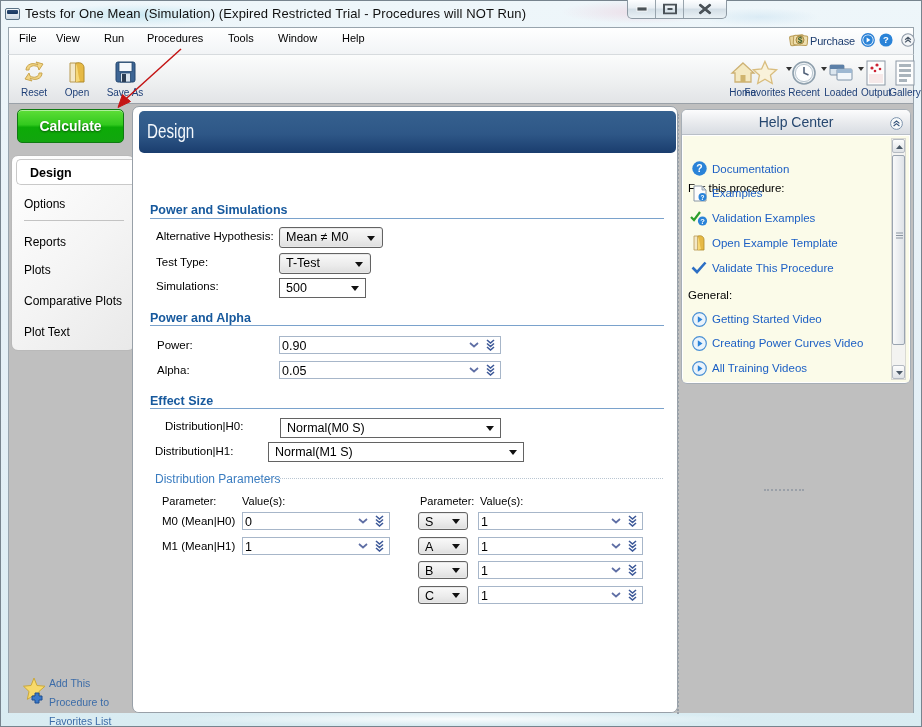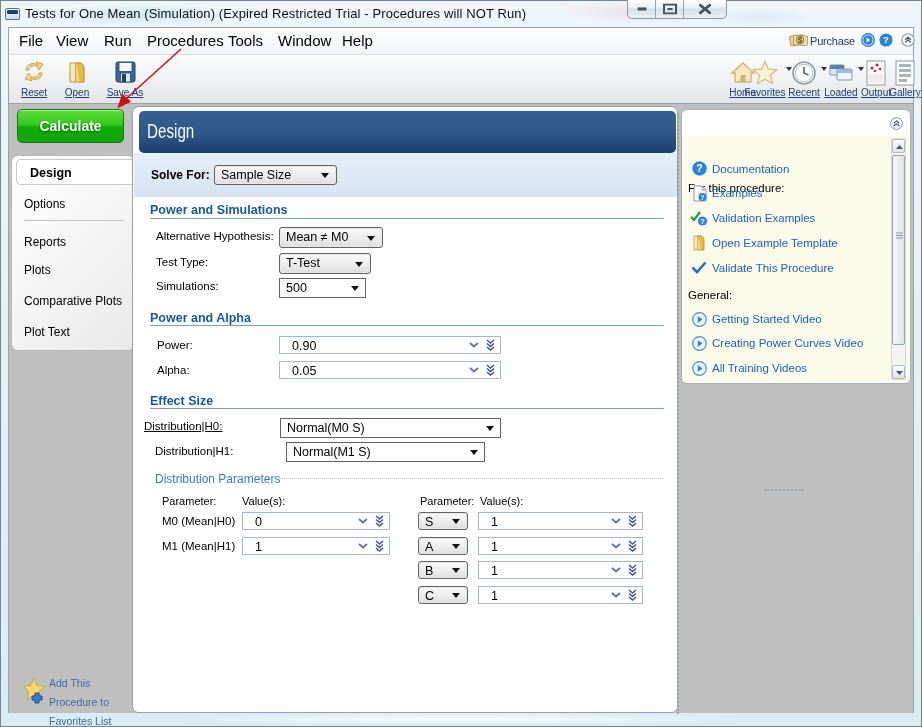--- a/index.html
+++ b/index.html
@@ -21,29 +21,29 @@
 #winbtns { position:absolute; right:5px; top:0; width:100px; height:19px; display:flex;
   border:1px solid #8d99a3; border-top:none; border-radius:0 0 5px 5px;
   background:linear-gradient(#fdfeff 0%,#e7eef3 45%,#d3dee6 50%,#e9f1f5 100%); overflow:hidden; }
 #winbtns .wb { flex:1; position:relative; border-right:1px solid #98a4ad; }
 #winbtns .wb:last-child { border-right:none; flex:1.55; }
 .wb svg { position:absolute; left:50%; top:50%; transform:translate(-50%,-50%); }
 
 
 #menubar { position:absolute; left:8px; top:27px; width:906px; height:28px;
   background:linear-gradient(#ffffff,#f2f4f6); border:1px solid #98a4ad; border-bottom:1px solid #d7dbde; }
-.menuitem { position:absolute; top:4px; font-size:15px; color:#000;text-align:right; }
+.menuitem { position:absolute; top:4px; font-size:11px; color:#000;text-align:right; }
 #purchase-text { font-size:12px; color:#1c3c6e; margin-right:2px; }
 
 
 #toolbar { position:absolute; left:8px; top:55px; width:906px; height:49px;
   background:linear-gradient(#fbfcfc 0%,#eef0f1 55%,#e2e4e6 100%); border-left:1px solid #98a4ad; border-right:1px solid #98a4ad; border-bottom:1px solid #9aa1a8; }
 .tbtn { position:absolute; top:2px; width:44px; height:44px; text-align:center; }
 .tbtn .ic { height:26px; margin-top:3px; }
-.tbtn .lb { font-size:10px; color:#1e3f77; margin-top:1px; white-space:nowrap;text-decoration:underline; }
+.tbtn .lb { font-size:10px; color:#1e3f77; margin-top:1px; white-space:nowrap; }
 .tcaret { position:absolute; top:12px; width:0; height:0; border-left:3.5px solid transparent; border-right:3.5px solid transparent; border-top:4px solid #333; }
 
 
 #main { position:absolute; left:8px; top:104px; width:906px; height:609px; background:#bfbfbf;
   border-left:1px solid #98a4ad; border-right:1px solid #98a4ad; }
 
 
 #calc { position:absolute; left:8px; top:5px; width:107px; height:34px; border-radius:5px;
   border:1px solid #0f7a12; background:linear-gradient(#5ede38 0%,#32c91e 46%,#0cab07 54%,#12a50e 100%);
   color:#fff; font-weight:bold; font-size:14px; text-align:center; line-height:33px;
@@ -84,21 +84,21 @@
   font-size:12.5px; color:#000; padding:2px 0 0 6px;
   box-shadow:0 0 0 1px #e8e8e8 inset; }
 .combo .car { position:absolute; right:7px; top:50%; margin-top:-2px; width:0; height:0;
   border-left:4.5px solid transparent; border-right:4.5px solid transparent; border-top:5px solid #111; }
 
 .wcombo { position:absolute; border:1px solid #636363; border-radius:0;
   background:#fff; font-size:12.5px; color:#000; padding:2px 0 16px 6px; }
 .wcombo .car { position:absolute; right:6px; top:50%; margin-top:-2px; width:0; height:0;
   border-left:4.5px solid transparent; border-right:4.5px solid transparent; border-top:5px solid #111; }
 
-.vinput { position:absolute; border:1px solid #a7b6c9; background:#fff; font-size:12.5px; color:#000; padding:2px 0 0 12px; }
+.vinput { position:absolute; border:1px solid #a7b6c9; background:#fff; font-size:12.5px; color:#000; padding:2px 0 0 2px; }
 .vinput svg { position:absolute; top:50%; transform:translateY(-50%); }
 
 
 .rpanel { position:absolute; left:672px; width:230px; border:1px solid #a6aeb6; border-radius:6px; background:#fff; overflow:hidden; }
 .rphead { position:absolute; left:0; top:0; right:0; height:25px;
   background:linear-gradient(#fcfcfd 0%,#e9ebee 50%,#d8dce2 100%); border-bottom:1px solid #b9bfc7;
   text-align:center; font-size:14px; color:#26476f; padding-top:4px; }
 #helpbody { position:absolute; left:1px; top:26px; right:1px; bottom:1px; background:#fbfbe9; }
 .hint { position:absolute; font-size:11.5px; color:#000; }
 .hlink { position:absolute; font-size:11.5px; color:#1c5fc4; }
@@ -272,24 +272,20 @@
       <path d="M11 1 L14 8.5 L22 9.2 L16 14.5 L17.7 22.4 L11 18.2 L4.3 22.4 L6 14.5 L0.5 9.2 L8 8.5 Z" fill="#f7d96b" stroke="#caa83a" stroke-width="1"></path>
       <path d="M12 16 L16 16 L16 19 L19 19 L19 23 L16 23 L16 26 L12 26 L12 23 L9 23 L9 19 L12 19 Z" fill="#3a78c9" stroke="#1d4f92"></path>
     </svg>
     <div class="t">Add This<br>Procedure to<br>Favorites List</div>
   </div>
 
   <div id="panel">
     <div id="dheader">
         <span style="position:absolute; left:8px; top:9px; display:inline-block; transform:scaleX(0.76); transform-origin:left;">Design</span>
       </div>
-    <div id="solverow">
-      <div class="lbl">Solve For:</div>
-      <div class="combo" style="left:80px; top:12px; width:123px; height:20px;">Sample Size<span class="car"></span></div>
-    </div>
     <div id="content">
       <div class="sechead" style="top:6px;">Power and Simulations</div>
       <div class="secline" style="top:21px;"></div>
       <div class="flabel" style="left:22px; top:33px;">Alternative Hypothesis:</div>
       <div class="combo" style="left:145px; top:30px; width:104px; height:21px;">Mean ≠ M0<span class="car"></span></div>
       <div class="flabel" style="left:22px; top:59px;">Test Type:</div>
       <div class="combo" style="left:145px; top:56px; width:92px; height:21px;">T-Test<span class="car"></span></div>
       <div class="flabel" style="left:22px; top:83px;">Simulations:</div>
       <div class="wcombo" style="left:145px; top:81px; width:87px; height:19px;">500<span class="car"></span></div>
 
@@ -309,24 +305,24 @@
         <svg style="right:21px;" width="10" height="6" viewBox="0 0 10 6">
             <path d="M1 1 L5 4.5 L9 1" fill="none" stroke="#5f6fa5" stroke-width="1.7"></path>
           </svg>
         <svg style="right:5px;" width="9" height="12" viewBox="0 0 9 12">
             <path d="M1 1 L4.5 4 L8 1 M1 4.5 L4.5 7.5 L8 4.5 M1 8 L4.5 11 L8 8" fill="none" stroke="#3c5898" stroke-width="1.6"></path>
           </svg>
       </div>
 
       <div class="sechead" style="top:197px;">Effect Size</div>
       <div class="secline" style="top:211px;"></div>
-      <div class="flabel" style="left:10px; top:223px;text-decoration:underline;">Distribution|H0:</div>
+      <div class="flabel" style="left:31px; top:223px;">Distribution|H0:</div>
       <div class="wcombo" style="left:146px; top:221px; width:221px; height:19px;">Normal(M0 S)<span class="car"></span></div>
       <div class="flabel" style="left:21px; top:248px;">Distribution|H1:</div>
-      <div class="wcombo" style="left:152px; top:245px; width:199px; height:19px;">Normal(M1 S)<span class="car"></span></div>
+      <div class="wcombo" style="left:134px; top:245px; width:256px; height:19px;">Normal(M1 S)<span class="car"></span></div>
 
       <div style="position:absolute; left:21px; top:275px; font-size:12px; color:#3a7cc0;">Distribution Parameters</div>
       <div style="position:absolute; left:124px; top:281px; width:405px; border-top:1px dotted #b9c6d2;"></div>
 
       <div class="flabel" style="left:28px; top:298px; font-size:11px;">Parameter:</div>
       <div class="flabel" style="left:108px; top:298px; font-size:11px;">Value(s):</div>
       <div class="flabel" style="left:286px; top:298px; font-size:11px;">Parameter:</div>
       <div class="flabel" style="left:346px; top:298px; font-size:11px;">Value(s):</div>
 
       <div class="flabel" style="left:28px; top:318px;">M0 (Mean|H0)</div>
@@ -383,20 +379,21 @@
         <svg style="right:5px;" width="9" height="12" viewBox="0 0 9 12">
             <path d="M1 1 L4.5 4 L8 1 M1 4.5 L4.5 7.5 L8 4.5 M1 8 L4.5 11 L8 8" fill="none" stroke="#3c5898" stroke-width="1.6"></path>
           </svg>
       </div>
     </div>
   </div>
 
   <div style="position:absolute; left:668px; top:10px; height:600px; border-left:2px dotted #9aa2aa;"></div>
 
   <div class="rpanel" id="helpcenter" style="top:5px; height:275px;">
+    <div class="rphead">Help Center</div>
     <svg width="13" height="13" viewBox="0 0 13 13" style="position:absolute; right:7px; top:7px;">
         <circle cx="6.5" cy="6.5" r="5.9" fill="#f8fafb" stroke="#7d93ad" stroke-width="1"></circle>
         <path d="M3.6 6.4 L6.5 4 L9.4 6.4 M3.6 9 L6.5 6.6 L9.4 9" fill="none" stroke="#33527a" stroke-width="1.1"></path>
       </svg>
     <div id="helpbody">
       <div class="hint" style="left:5px; top:6px;margin-top:40px;">For this procedure:</div>
       <svg style="position:absolute; left:9px; top:25px;" width="15" height="15" viewBox="0 0 15 15">
           <circle cx="7.5" cy="7.5" r="7.2" fill="#2a83d8"></circle>
           <text x="7.5" y="11.4" font-size="10.5" font-weight="bold" fill="#fff" text-anchor="middle">?</text>
         </svg>

